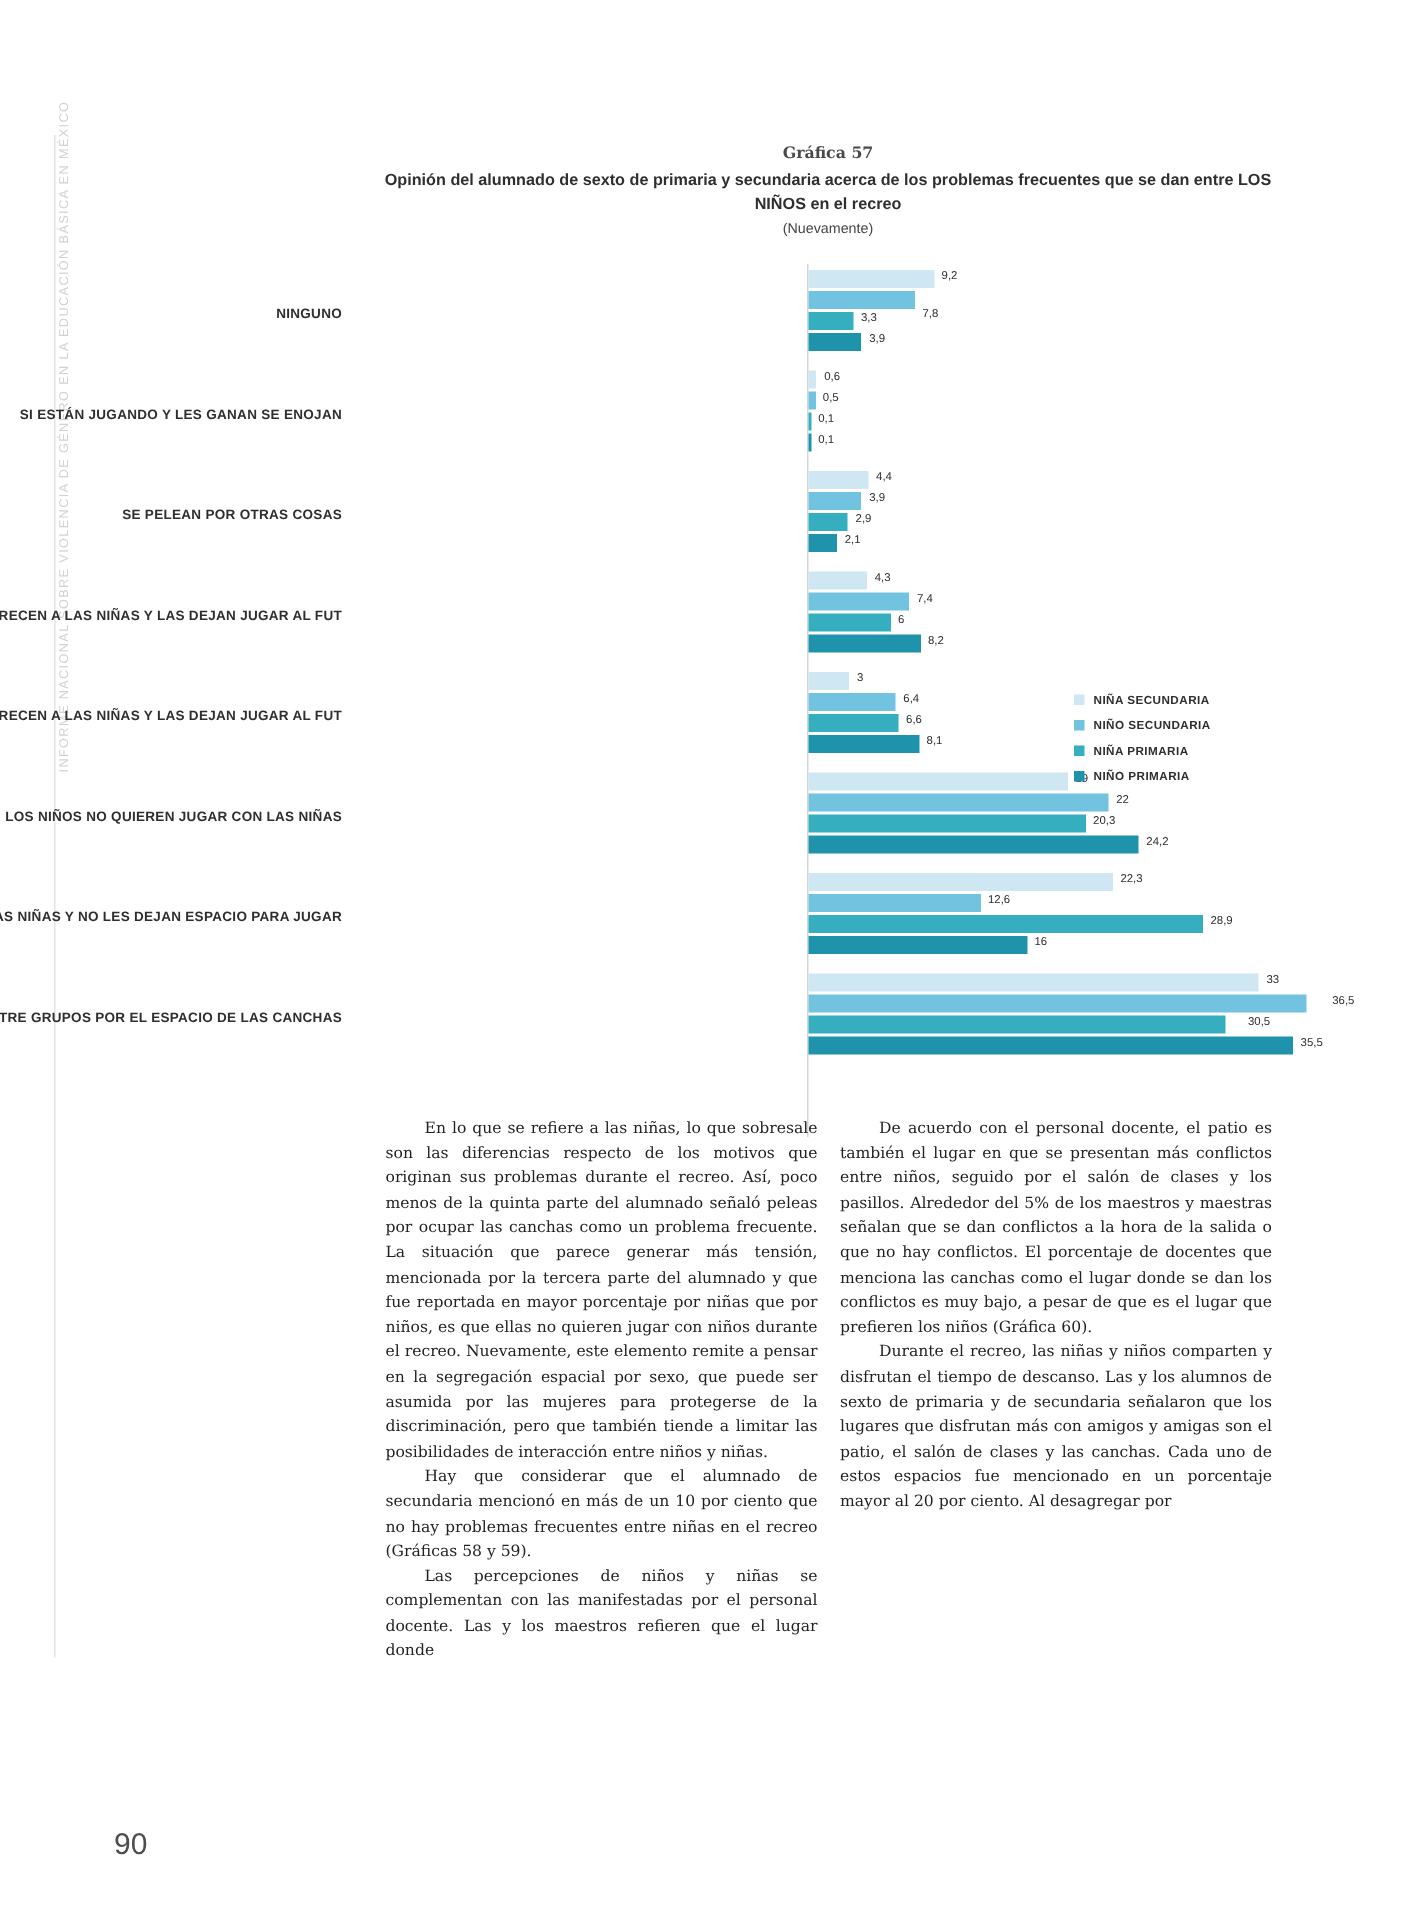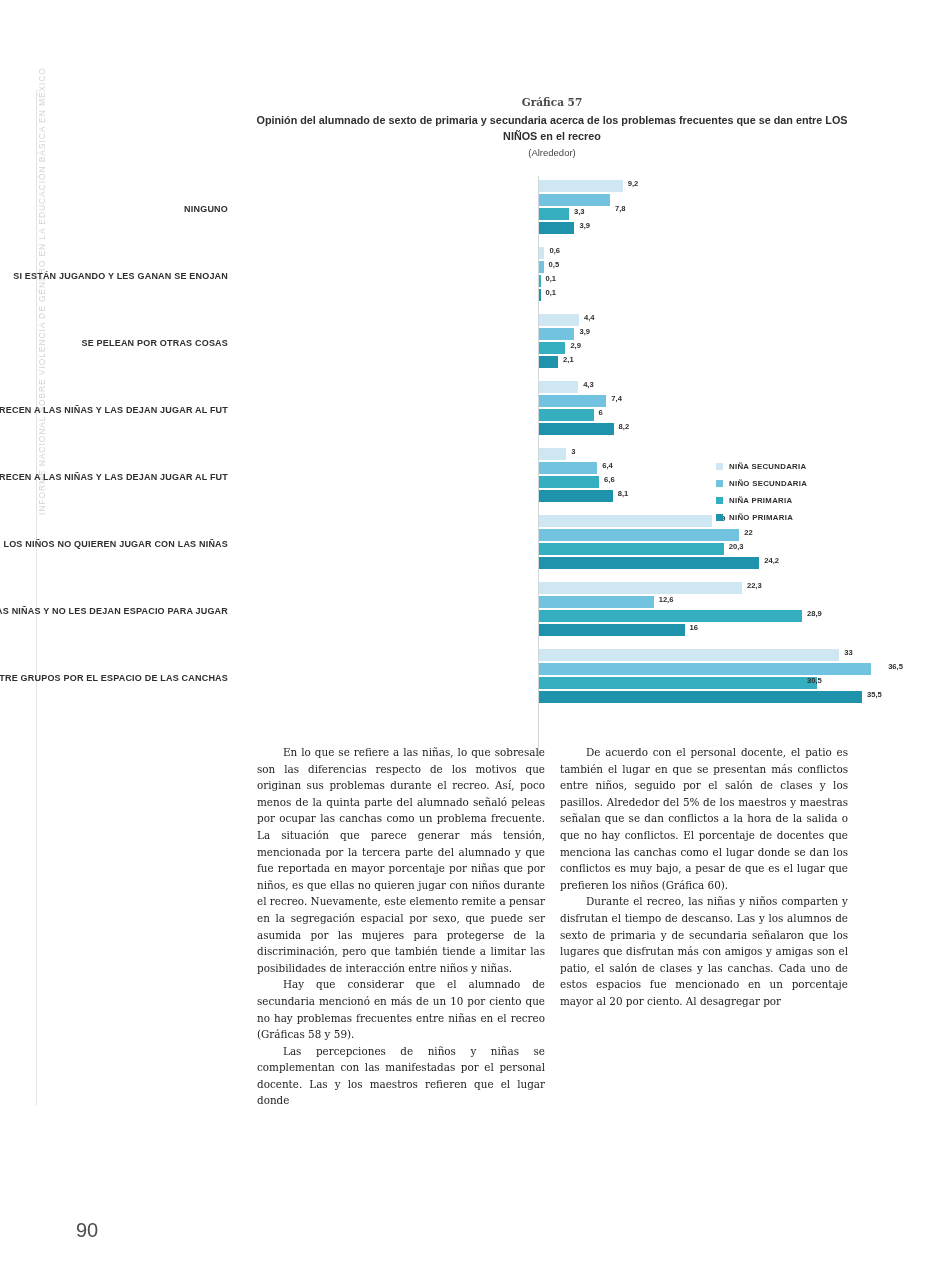--- a/index.html
+++ b/index.html
@@ -45,21 +45,21 @@
   .grp-label{
     position:absolute;right:648px;top:50%;transform:translateY(-50%);
     width:430px;text-align:right;font-size:9px;font-weight:bold;
     color:#2e2e2e;letter-spacing:.2px;line-height:1.55;
   }
   .bars{position:absolute;left:311px;top:4px;}
   .barrow{height:12px;margin-bottom:2px;position:relative;}
   .bar{height:12px;display:block;border-radius:0;}
   .val{
     position:absolute;top:-1px;font-size:7.6px;color:#2e2e2e;
-    font-weight:bold;white-space:nowrap;
+    font-weight:normal;white-space:nowrap;
   }
 
   
   .legend{
     position:absolute;left:488px;top:282px;
   }
   .leg-item{display:flex;align-items:center;height:17px;}
   .leg-sw{width:7px;height:7px;margin-right:6px;display:inline-block;}
   .leg-tx{font-size:7.8px;color:#2e2e2e;font-weight:bold;letter-spacing:.3px;}
 
@@ -82,21 +82,21 @@
 
 <div class="page">
 
   <div class="sidebar-rule"></div>
   <div class="running-head">INFORME NACIONAL SOBRE VIOLENCIA DE GÉNERO EN LA EDUCACIÓN BÁSICA EN MÉXICO</div>
   <div class="page-number">90</div>
 
   <div class="figure">
     <div class="fig-num">Gráfica 57</div>
     <div class="fig-title">Opinión del alumnado de sexto de primaria y secundaria acerca de los problemas frecuentes que se dan entre LOS NIÑOS en el recreo</div>
-    <div class="fig-sub">(Alrededor)</div>
+    <div class="fig-sub">(Nuevamente)</div>
 
     <div class="plot" id="plot">
       <div class="axis"></div>
       <div id="groups">
           <div class="grp">
             <div class="grp-label">NINGUNO</div>
             <div class="bars">
               <div class="barrow">
                 <span class="bar" style="width: 83.72px; background: rgb(207, 231, 242);"></span>
                 <span class="val" style="left: 88.72px;">9,2</span>
@@ -247,21 +247,21 @@
               <div class="barrow">
                 <span class="bar" style="width: 300.3px; background: rgb(207, 231, 242);"></span>
                 <span class="val" style="left: 305.3px;">33</span>
               </div>
               <div class="barrow">
                 <span class="bar" style="width: 332.15px; background: rgb(114, 195, 224);"></span>
                 <span class="val" style="left: 337.15px; padding-left: 12px;">36,5</span>
               </div>
               <div class="barrow">
                 <span class="bar" style="width: 277.55px; background: rgb(53, 174, 192);"></span>
-                <span class="val" style="left: 268px; text-align: right;">30,5</span>
+                <span class="val" style="left: 293px; text-align: right;">30,5</span>
               </div>
               <div class="barrow">
                 <span class="bar" style="width: 323.05px; background: rgb(31, 147, 171);"></span>
                 <span class="val" style="left: 328.05px;">35,5</span>
               </div>
             </div>
           </div>
         </div>
       <div class="legend" id="legend">
           <div class="leg-item">

